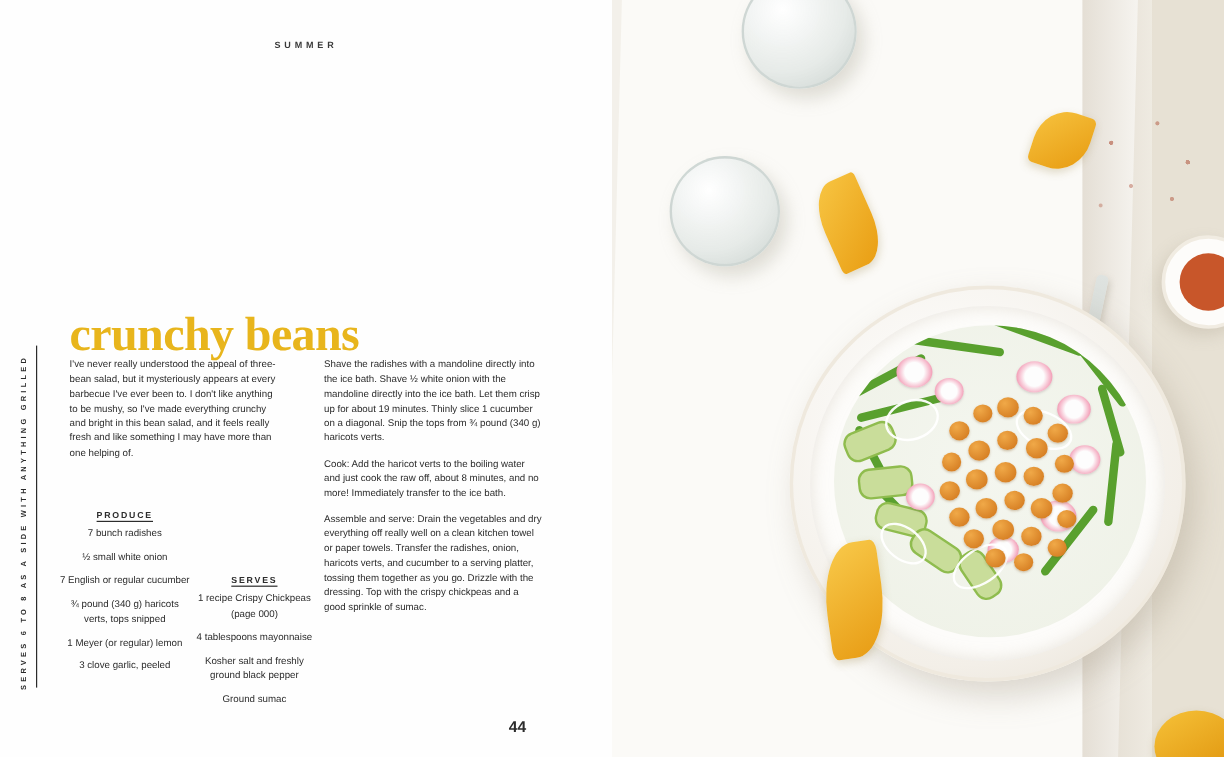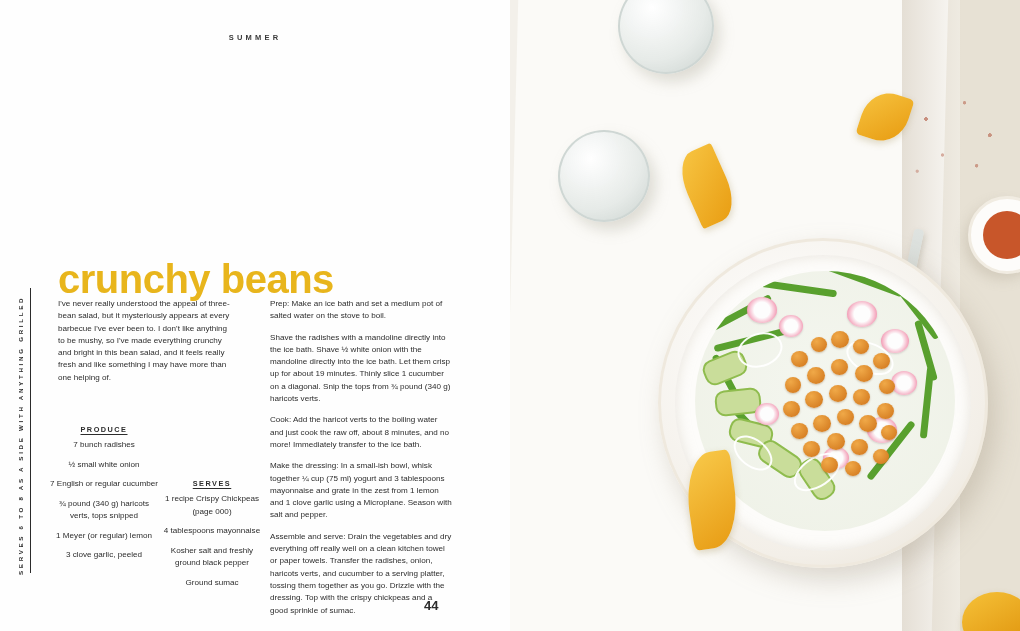--- a/index.html
+++ b/index.html
@@ -56,21 +56,21 @@
     white-space: nowrap;
   }
   .recipe-title {
     position: absolute;
     left: 58px; top: 232px;
     font-size: 40px;
     line-height: 1;
     font-weight: 700;
     color: #e8b51c;
     letter-spacing: -0.5px;
-    font-family: Liberation Sans, sans-serif;
+    font-family: Liberation Serif, serif;
   }
   .col {
     position: absolute;
     font-size: 8.1px;
     line-height: 1.52;
     color: #2c2c2c;
   }
   .col p { margin: 0 0 9px 0; }
   .col-intro { left: 58px; top: 298px; width: 178px; }
   .col-method { left: 270px; top: 298px; width: 182px; }
@@ -296,24 +296,22 @@
       <h4>SERVES</h4>
       <ul>
         <li>1 recipe Crispy Chickpeas (page 000)</li>
         <li>4 tablespoons mayonnaise</li>
         <li>Kosher salt and freshly ground black pepper</li>
         <li>Ground sumac</li>
       </ul>
     </div>
 
     <div class="col col-method">
-      <p>Prep: Make an ice bath and set a medium pot of salted water on the stove to boil.</p>
       <p>Shave the radishes with a mandoline directly into the ice bath. Shave ½ white onion with the mandoline directly into the ice bath. Let them crisp up for about 19 minutes. Thinly slice 1 cucumber on a diagonal. Snip the tops from ¾ pound (340 g) haricots verts.</p>
       <p>Cook: Add the haricot verts to the boiling water and just cook the raw off, about 8 minutes, and no more! Immediately transfer to the ice bath.</p>
-      <p>Make the dressing: In a small-ish bowl, whisk together ¼ cup (75 ml) yogurt and 3 tablespoons mayonnaise and grate in the zest from 1 lemon and 1 clove garlic using a Microplane. Season with salt and pepper.</p>
       <p>Assemble and serve: Drain the vegetables and dry everything off really well on a clean kitchen towel or paper towels. Transfer the radishes, onion, haricots verts, and cucumber to a serving platter, tossing them together as you go. Drizzle with the dressing. Top with the crispy chickpeas and a good sprinkle of sumac.</p>
     </div>
 
     <div class="folio">44</div>
   </div>
 
   <div class="page-right">
     <div class="photo">
 
       <div class="counter"></div>

